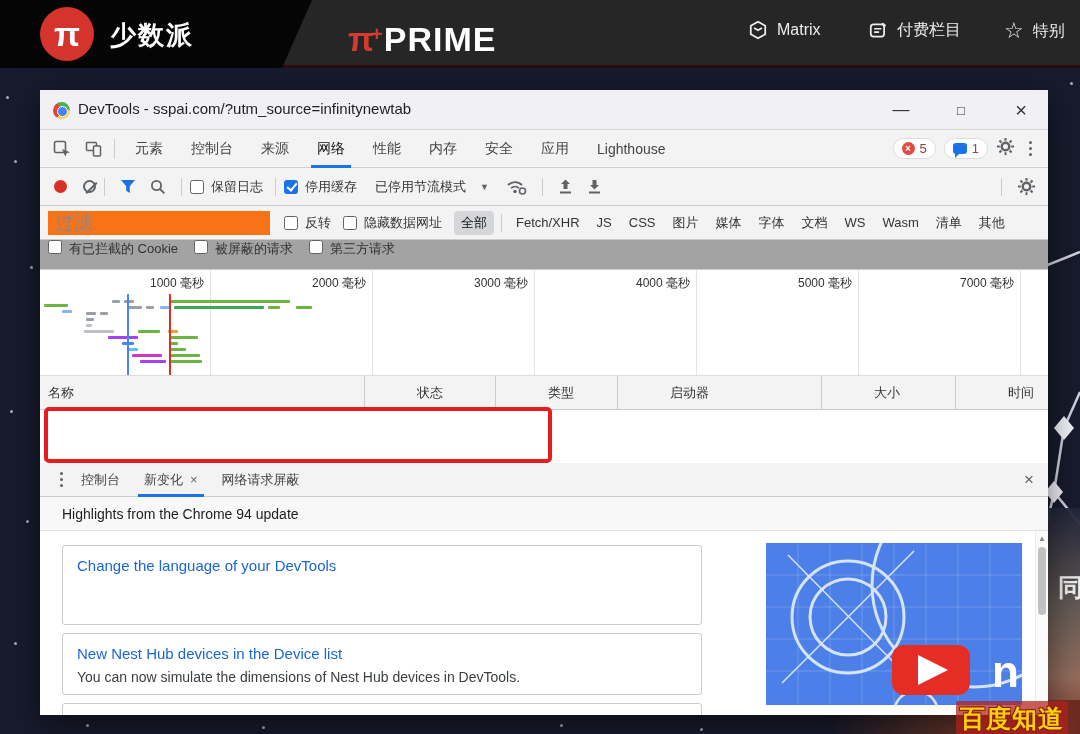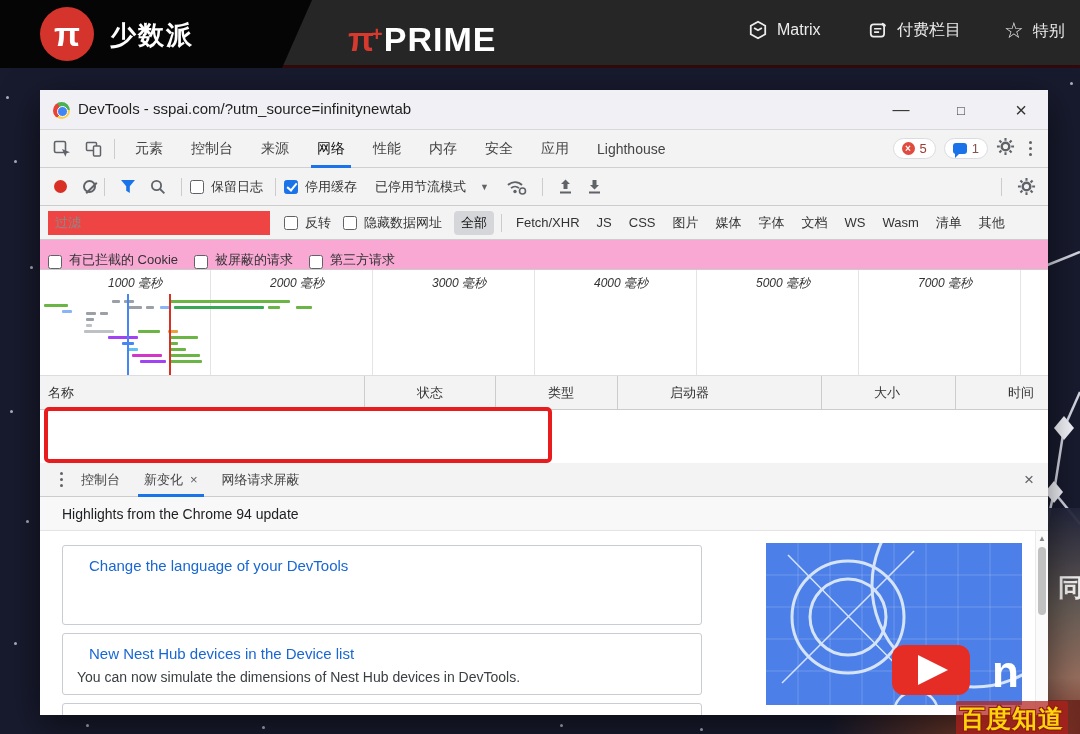--- a/index.html
+++ b/index.html
@@ -51,31 +51,31 @@
   .block{width:13px;height:13px;border-radius:50%;border:2px solid #5f6368;position:relative;margin-left:16px;flex:none;}
   .block::after{content:"";position:absolute;left:-1px;top:4.5px;width:15px;height:2px;background:#5f6368;transform:rotate(-45deg);}
   .cb{width:14px;height:14px;border:1.6px solid #5f6368;border-radius:2.5px;background:#fff;flex:none;}
   .cb.on{background:#1a73e8;border-color:#1a73e8;position:relative;}
   .cb.on::after{content:"";position:absolute;left:3.5px;top:0.5px;width:4px;height:8px;border:solid #fff;border-width:0 2px 2px 0;transform:rotate(40deg);}
   .lbl{margin:0 4px 0 7px;white-space:nowrap;}
   .caret{font-size:9px;color:#5f6368;margin:0 10px;}
   .toolic{flex:none;margin:0 7px;display:flex;align-items:center;}
 
   .filterbar{position:absolute;left:0;top:116px;width:1008px;height:34px;background:#f3f3f3;border-bottom:1px solid #ccc;display:flex;align-items:center;font-size:13px;color:#333;}
-  .flt-input{width:222px;height:24px;border:none;background:#ef4444;margin-left:8px;padding:0 7px;font-size:13px;color:#333;outline:none;}
+  .flt-input{width:222px;height:24px;border:none;background:#f97316;margin-left:8px;padding:0 7px;font-size:19px;color:#333;outline:none;}
   .flt-input::placeholder{color:#8a8a8a;}
   .pill{padding:3px 7px;border-radius:4px;white-space:nowrap;color:#333;}
   .pill.sel{background:#d4d6d9;color:#111;}
   .pillrow{display:flex;align-items:center;gap:3px;margin-left:8px;}
 
-  .checkrow{position:absolute;left:0;top:150px;width:1008px;height:30px;background:#f9a8d4;border-bottom:1px solid #ccc;display:flex;align-items:flex-end;font-size:13px;color:#333;}
+  .checkrow{position:absolute;left:0;top:150px;width:1008px;height:30px;background:#a3a3a3;border-bottom:1px solid #ccc;display:flex;align-items:flex-start;font-size:13px;color:#333;}
 
   .timeline{position:absolute;left:0;top:180px;width:1008px;height:106px;background:#fff;border-bottom:1px solid #ddd;overflow:hidden;}
   .tgrid{position:absolute;top:0;bottom:0;width:1px;background:#e4e4e4;}
-  .tlab{position:absolute;top:5px;width:96px;text-align:left;font-size:12px;color:#333;font-style:italic;}
+  .tlab{position:absolute;top:5px;width:96px;text-align:right;font-size:12px;color:#333;}
   .tlbar{position:absolute;height:3px;border-radius:1px;}
   .tline{position:absolute;top:24px;bottom:0;width:2px;}
 
   .thead{position:absolute;left:0;top:286px;width:1008px;height:34px;background:#f3f3f3;border-bottom:1px solid #ccc;display:flex;align-items:center;font-size:13px;color:#333;gap:44px;}
   .th{height:34px;display:flex;align-items:center;padding-left:8px;border-right:1px solid #ccc;flex:none;}
   .th:last-child{border-right:none;position:relative;}
   .sortarrow{position:absolute;right:10px;font-size:10px;color:#80868b;}
 
   .summary{position:absolute;left:0;top:330px;width:1008px;height:43px;background:#f4f4f4;border-top:1px solid #ddd;border-bottom:1px solid #bbb;display:flex;align-items:center;font-size:14px;color:#333;}
   .sumsep{width:1px;height:18px;background:#c7c7c7;margin:0 13px;flex:none;}
@@ -85,21 +85,21 @@
   .drawerbar{position:absolute;left:0;top:373px;width:1008px;height:34px;background:#f3f3f3;border-bottom:1px solid #ccc;display:flex;align-items:center;font-size:13px;color:#454545;}
   .dwtab{padding:0 12px;height:34px;display:flex;align-items:center;gap:7px;position:relative;white-space:nowrap;}
   .dwtab.sel::after{content:"";position:absolute;left:6px;right:6px;bottom:0;height:2.5px;background:#1a73e8;}
   .dw-close{margin-left:auto;margin-right:14px;font-size:17px;color:#5f6368;}
   .tabx{font-size:13px;color:#5f6368;}
 
   .hl-bar{position:absolute;left:0;top:407px;width:1008px;height:34px;background:#f8f8f8;border-bottom:1px solid #e3e3e3;display:flex;align-items:center;font-size:14px;color:#202124;padding-left:22px;}
 
   .wncontent{position:absolute;left:0;top:441px;width:1008px;height:184px;background:#fff;}
   .card{position:absolute;left:22px;width:640px;border:1px solid #c9ccd0;border-radius:3px;background:#fff;padding:11px 14px;}
-  .card .ct{font-size:15px;color:#1967d2;margin-bottom:6px;margin-left:12px;}
+  .card .ct{font-size:15px;color:#1967d2;margin-bottom:6px;}
   .card .cb-txt{font-size:14px;color:#3c4043;line-height:19px;max-width:560px;}
   .video{position:absolute;left:726px;top:12px;width:256px;height:162px;}
   .scrollbar{position:absolute;right:0;top:0;width:13px;height:184px;background:#fbfbfb;border-left:1px solid #ebebeb;}
   .sb-up{position:absolute;left:2px;top:3px;font-size:8px;color:#888;}
   .sb-thumb{position:absolute;left:2px;top:16px;width:8px;height:68px;background:#c1c1c1;border-radius:4px;}
 
   
   .anno{position:absolute;left:44px;top:407px;width:508px;height:56px;border:4px solid #e81c1c;border-radius:5px;z-index:50;}
   .warmstrip{position:absolute;left:828px;top:700px;width:252px;height:34px;z-index:5;background:linear-gradient(90deg,rgba(24,27,46,0) 0%,#5a3128 45%,#8a4030 80%,#6e2a20 100%);}
   .sidestrip{position:absolute;left:1048px;top:508px;width:32px;height:226px;z-index:4;background:linear-gradient(#23263c,#6b6058 45%,#9c7260 75%,#7e362a);opacity:.95;}

